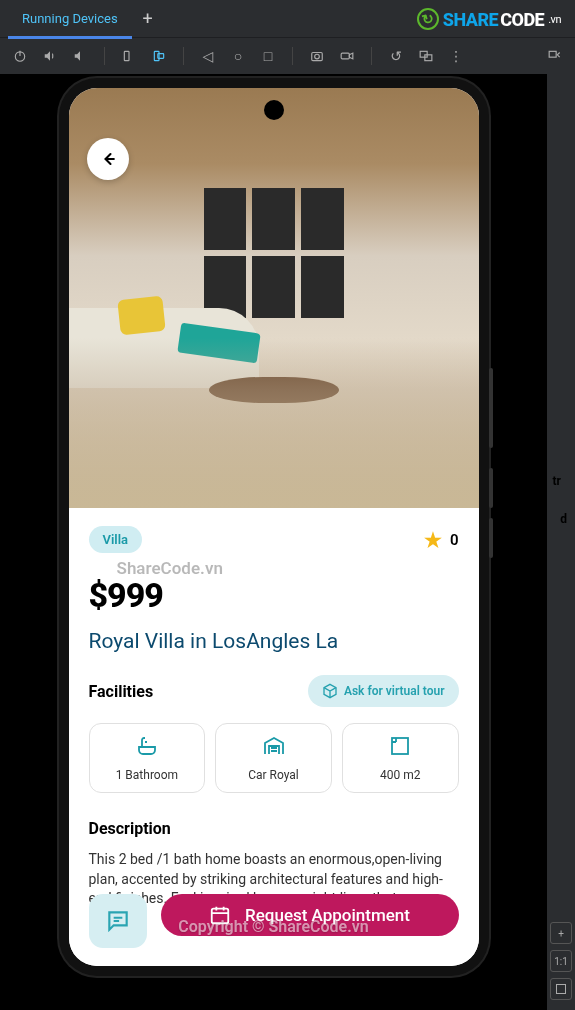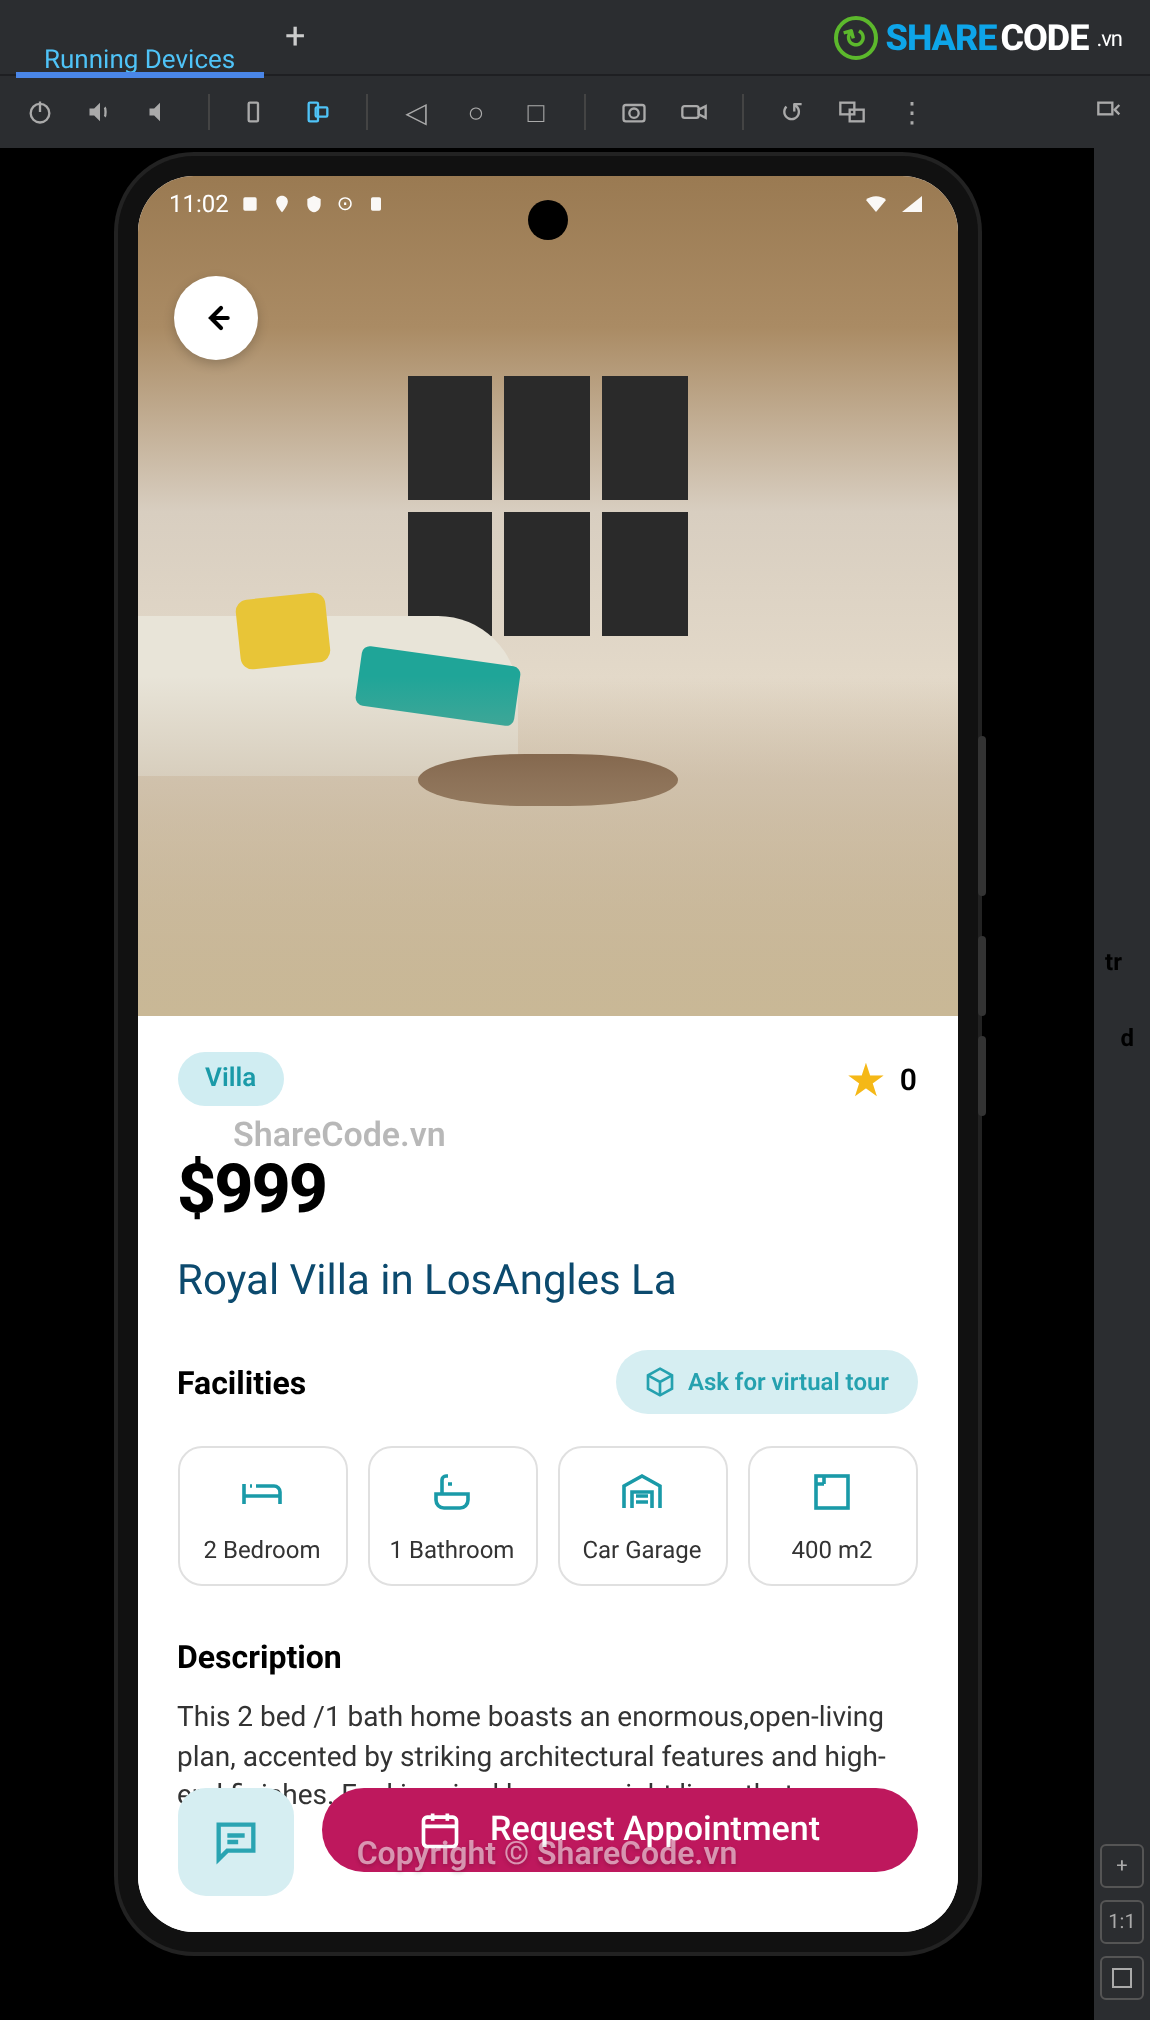--- a/index.html
+++ b/index.html
@@ -1,21 +1,21 @@
 <!DOCTYPE html>
 <html><head>
 <meta charset="utf-8">
 <style>
 * { margin: 0; padding: 0; box-sizing: border-box; font-family: -apple-system, BlinkMacSystemFont, "Segoe UI", Roboto, sans-serif; }
 body { background: #1e1f22; width: 575px; height: 1010px; overflow: hidden; position: relative; }
 
 
 .ide-top { height: 38px; background: #2b2d30; border-bottom: 1px solid #1e1f22; display: flex; align-items: center; padding: 0 8px; }
 .tab { height: 38px; display: flex; align-items: center; padding: 0 14px; font-size: 13px; color: #a9b7c6; position: relative; gap: 6px; }
-.tab.active { color: #4fc3f7; align-items: flex-end; }
+.tab.active { color: #4fc3f7; }
 .tab.active::after { content: ""; position: absolute; left: 0; right: 0; bottom: -1px; height: 3px; background: #4a86e8; }
 .tab-close { margin-left: 6px; color: #888; }
 .tab-add { width: 32px; text-align: center; color: #ccc; font-size: 18px; }
 
 
 .toolbar { height: 36px; background: #2b2d30; display: flex; align-items: center; gap: 14px; padding: 0 12px; color: #aaa; font-size: 14px; }
 .toolbar .sep { width: 1px; height: 18px; background: #444; margin: 0 2px; }
 .toolbar-right { margin-left: auto; display: flex; gap: 14px; }
 .tool-icon { width: 16px; height: 16px; display: inline-flex; align-items: center; justify-content: center; }
 
@@ -186,46 +186,20 @@
 </div>
 
 <div class="emulator-area">
   <div class="phone">
     <div class="phone-side-btn pb1"></div>
     <div class="phone-side-btn pb2"></div>
     <div class="phone-side-btn pb3"></div>
     <div class="screen">
       <div class="camera"></div>
 
-      <div class="statusbar">
-        <div class="status-left">
-          <span>11:02</span>
-          <svg width="10" height="10" viewBox="0 0 24 24" fill="#fff">
-              <rect x="4" y="4" width="16" height="16" rx="2"></rect>
-            </svg>
-          <svg width="10" height="10" viewBox="0 0 24 24" fill="#fff">
-              <path d="M12 2C8 2 5 5 5 9c0 5 7 13 7 13s7-8 7-13c0-4-3-7-7-7z"></path>
-            </svg>
-          <svg width="10" height="10" viewBox="0 0 24 24" fill="#fff">
-              <path d="M12 2l8 4v6c0 5-3 9-8 10-5-1-8-5-8-10V6l8-4z"></path>
-            </svg>
-          <span style="font-size:10px">⊙</span>
-          <svg width="10" height="10" viewBox="0 0 24 24" fill="#fff">
-              <rect x="6" y="4" width="12" height="16" rx="2"></rect>
-            </svg>
-        </div>
-        <div class="status-right">
-          <svg width="14" height="12" viewBox="0 0 24 24" fill="#fff">
-              <path d="M12 20l10-12C17 3 7 3 2 8l10 12z"></path>
-            </svg>
-          <svg width="14" height="12" viewBox="0 0 24 24" fill="#fff">
-              <path d="M2 20h20L22 4 2 20z"></path>
-            </svg>
-        </div>
-      </div>
 
       <div class="hero">
         <div class="hero-window">
             <div></div>
             <div></div>
             <div></div>
             <div></div>
             <div></div>
             <div></div>
           </div>
@@ -260,35 +234,29 @@
                 <path d="M12 2l9 5v10l-9 5-9-5V7l9-5z"></path>
                 <path d="M3 7l9 5 9-5M12 22V12"></path>
               </svg>
             <span>Ask for virtual tour</span>
           </div>
         </div>
 
         <div class="facilities">
           <div class="fac">
             <svg class="fac-icon" viewBox="0 0 24 24" fill="none" stroke="currentColor" stroke-width="1.8">
-                <path d="M3 18V8m18 10V12a3 3 0 00-3-3H9M3 14h18M6 9h1"></path>
-              </svg>
-            <span class="fac-text">2 Bedroom</span>
-          </div>
-          <div class="fac">
-            <svg class="fac-icon" viewBox="0 0 24 24" fill="none" stroke="currentColor" stroke-width="1.8">
                 <path d="M4 13h16v3a4 4 0 01-4 4H8a4 4 0 01-4-4v-3zM7 13V6a2 2 0 012-2h1M10 8h2"></path>
               </svg>
             <span class="fac-text">1 Bathroom</span>
           </div>
           <div class="fac">
             <svg class="fac-icon" viewBox="0 0 24 24" fill="none" stroke="currentColor" stroke-width="1.8">
                 <path d="M3 20V9l9-5 9 5v11M7 20v-8h10v8M9 14h6M9 17h6"></path>
               </svg>
-            <span class="fac-text">Car Garage</span>
+            <span class="fac-text">Car Royal</span>
           </div>
           <div class="fac">
             <svg class="fac-icon" viewBox="0 0 24 24" fill="none" stroke="currentColor" stroke-width="1.8">
                 <rect x="4" y="4" width="16" height="16"></rect>
                 <path d="M8 4v4M4 8h4"></path>
               </svg>
             <span class="fac-text">400 m2</span>
           </div>
         </div>
 

